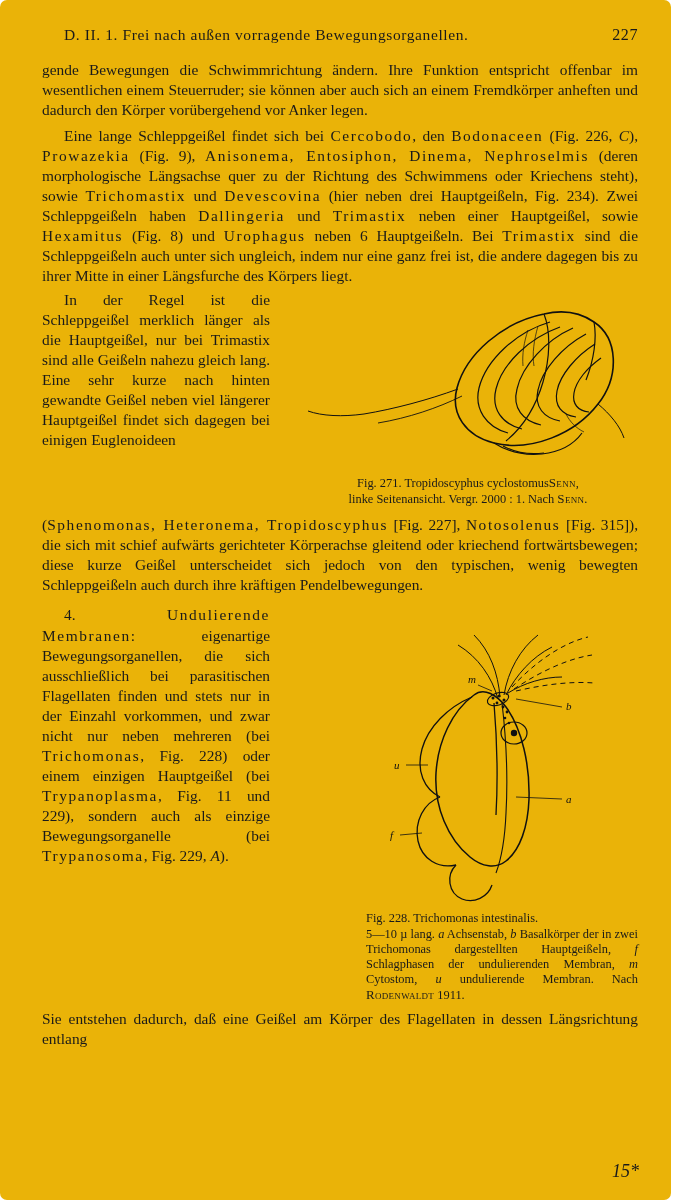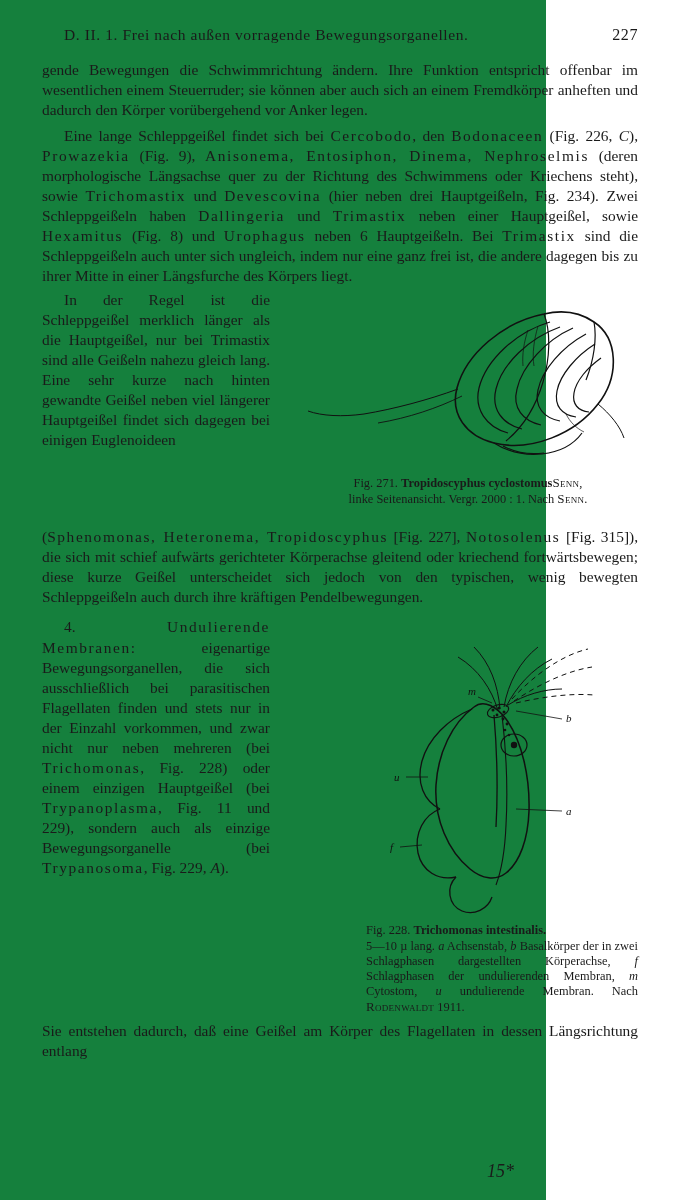--- a/index.html
+++ b/index.html
@@ -10,25 +10,26 @@
   body {
     width: 677px;
     height: 1200px;
     font-family: "Liberation Serif", serif;
     color: #1a1a1a;
     position: relative;
     overflow: hidden;
   }
   .page {
     position: relative;
-    width: 546px;
+    width: 671px;
     height: 1200px;
-    background: #15803d;
+    background: #eab308;
     padding: 0;
     box-sizing: border-box;
+    border-radius: 7px;
   }
   .page-inner {
     position: absolute;
     left: 42px;
     top: 26px;
     width: 596px;
   }
   .running-head {
     display: flex;
     align-items: baseline;
@@ -68,21 +69,21 @@
   }
   .figbox.f227 { width: 340px; margin-top: 6px; }
   .figbox.f228 { width: 272px; margin-top: 2px; }
   .fig-caption {
     font-size: 12.4px;
     line-height: 1.22;
     text-align: justify;
     margin-top: 4px;
   }
   .fig-caption.center { text-align: center; }
-  .fig-caption b { font-weight: bold; }
+  .fig-caption b { font-weight: normal; }
   .smallcaps { font-variant: small-caps; font-size: 13px; letter-spacing: .3px;}
   .narrow-col {
     width: 228px;
     font-size: 15.2px;
     line-height: 1.30;
     text-align: justify;
   }
   .clear { clear: both; }
   .footer {
     position: absolute;
@@ -150,21 +151,21 @@
           <span>linke Seitenansicht.  Vergr. 2000 : 1.  Nach</span> <span class="smallcaps">Senn</span><span>.</span>
         </div>
       </div>
 
       <div class="narrow-col" style="margin-top:4px;">
         <p class="indent"><span>In der Regel ist die Schleppgeißel merklich länger als die Hauptgeißel, nur bei Trimastix sind alle Geißeln nahezu gleich lang. Eine sehr kurze nach hinten gewandte Geißel neben viel längerer Hauptgeißel findet sich dagegen bei einigen Euglenoideen</span></p>
       </div>
       <div class="clear"></div>
     </div>
 
-    <p style="margin-top:14px;">
+    <p style="margin-top:2px;">
       <span>(</span><span class="sp">Sphenomonas, Heteronema, Tropidoscyphus</span><span> [Fig. 227], </span><span class="sp">Notosolenus</span><span> [Fig. 315]), die sich mit schief aufwärts gerichteter Körperachse gleitend oder kriechend fortwärtsbewegen; diese kurze Geißel unterscheidet sich jedoch von den typischen, wenig bewegten Schleppgeißeln auch durch ihre kräftigen Pendelbewegungen.</span>
     </p>
 
     <div class="wrap-area" style="margin-top:4px;">
       <div class="figbox f228">
         <div class="fig-svg-wrap">
           <svg viewBox="0 0 272 300" width="272" height="300">
             <g fill="none" stroke="#111" stroke-width="1.3">
 
               <path d="M108 88 C86 104 72 134 70 166 C68 200 82 232 104 250 C116 260 130 262 140 254 C154 243 162 220 163 192 C164 158 156 122 140 100 C131 88 118 80 108 88 Z" stroke-width="1.5"></path>
@@ -213,21 +214,21 @@
               <text x="102" y="76">m</text>
               <text x="200" y="103">b</text>
               <text x="28" y="162">u</text>
               <text x="200" y="196">a</text>
               <text x="24" y="232">f</text>
             </g>
           </svg>
         </div>
         <div class="fig-caption">
           <span style="display:block;text-align:left;"><span>Fig. 228.</span> <b>Trichomonas intestinalis.</b></span>
-          <span>5—10 µ lang. </span><i>a</i><span> Achsenstab, </span><i>b</i><span> Basalkörper der in zwei Schlagphasen dargestellten Körperachse, </span><i>f</i><span> Schlagphasen der undulierenden Membran, </span><i>m</i><span> Cytostom, </span><i>u</i><span> undulierende Membran.  Nach </span><span class="smallcaps">Rodenwaldt</span><span> 1911.</span>
+          <span>5—10 µ lang. </span><i>a</i><span> Achsenstab, </span><i>b</i><span> Basalkörper der in zwei Trichomonas dargestellten Hauptgeißeln, </span><i>f</i><span> Schlagphasen der undulierenden Membran, </span><i>m</i><span> Cytostom, </span><i>u</i><span> undulierende Membran.  Nach </span><span class="smallcaps">Rodenwaldt</span><span> 1911.</span>
         </div>
       </div>
 
       <div class="narrow-col">
         <p class="indent" style="margin-top:10px;">
           <span>4. </span><span class="sp">Undulierende Membranen</span><span>: eigenartige Bewegungsorganellen, die sich ausschließlich bei parasitischen Flagellaten finden und stets nur in der Einzahl vorkommen, und zwar nicht nur neben mehreren (bei </span><span class="sp">Trichomonas</span><span>, Fig. 228) oder einem einzigen Hauptgeißel (bei </span><span class="sp">Trypanoplasma</span><span>, Fig. 11 und 229), sondern auch als einzige Bewegungsorganelle (bei </span><span class="sp">Trypanosoma</span><span>, Fig. 229, </span><i>A</i><span>).</span>
         </p>
       </div>
       <div class="clear"></div>
     </div>

